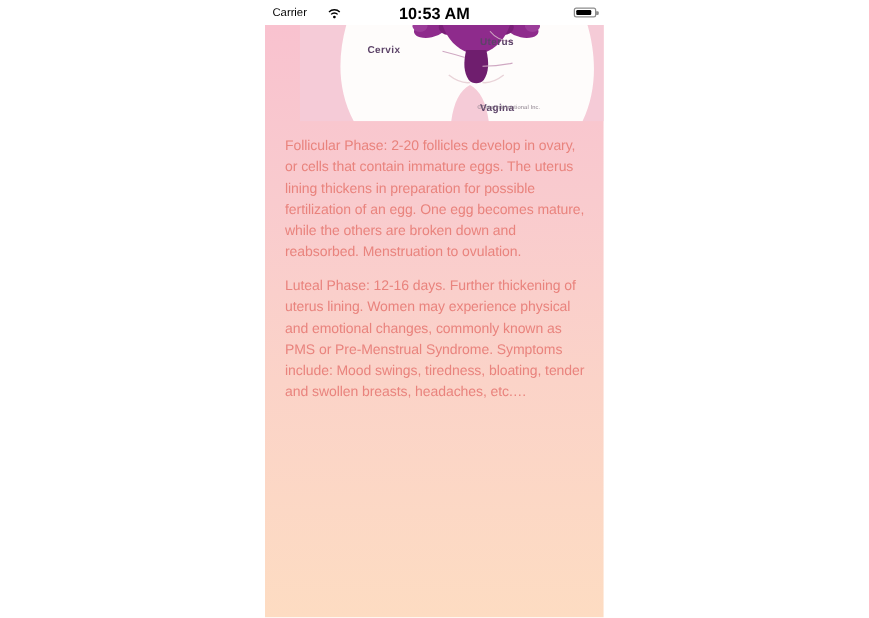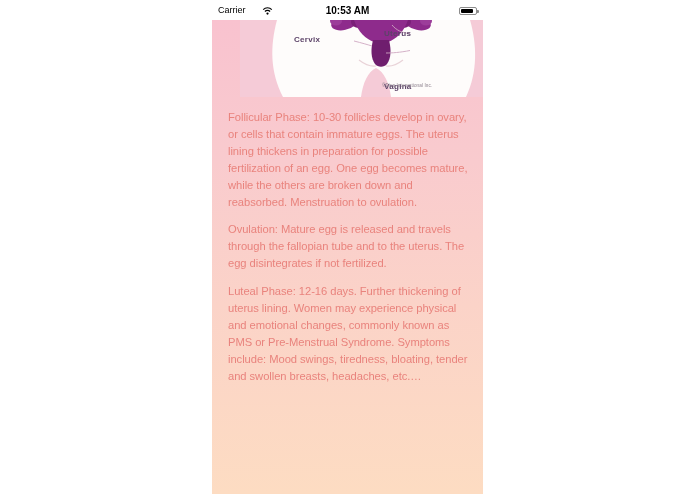--- a/index.html
+++ b/index.html
@@ -14,21 +14,21 @@
   }
   
   .status-bar {
     position:relative; height:20px; background:#ffffff;
     display:flex; align-items:center; justify-content:space-between;
     padding:0 6px; color:#000;
   }
   .sb-left { display:flex; align-items:center; gap:16px; font-size:9px; }
   .sb-time {
     position:absolute; left:0; right:0; text-align:center;
-    font-size:10px; font-weight:700; pointer-events:none;
+    font-size:13px; font-weight:700; pointer-events:none;
   }
   .battery {
     position:relative; width:18px; height:8px;
     border:1px solid rgba(0,0,0,0.45); border-radius:2px; display:inline-block;
   }
   .battery::after {
     content:""; position:absolute; right:-3px; top:2px; width:2px; height:3px;
     background:rgba(0,0,0,0.45); border-radius:0 1px 1px 0;
   }
   .battery-fill { position:absolute; left:1px; top:1px; bottom:1px; width:12px; background:#000; border-radius:1px; }
@@ -109,19 +109,18 @@
           <path d="M170,30.5 C160,32.5 152,33 146,33"></path>
         </g>
       </svg>
       <span class="an-label cervix">Cervix</span>
       <span class="an-label uterus">Uterus</span>
       <span class="an-label vagina">Vagina</span>
       <span class="an-copyright">©Diva International Inc.</span>
     </figure>
 
     <div class="article">
-      <p>Follicular Phase: 10-30 follicles develop in ovary, or cells that contain immature eggs. The uterus lining thickens in preparation for possible fertilization of an egg. One egg becomes mature, while the others are broken down and reabsorbed. Menstruation to ovulation.</p>
-      <p>Ovulation: Mature egg is released and travels through the fallopian tube and to the uterus. The egg disintegrates if not fertilized.</p>
+      <p>Follicular Phase: 2-20 follicles develop in ovary, or cells that contain immature eggs. The uterus lining thickens in preparation for possible fertilization of an egg. One egg becomes mature, while the others are broken down and reabsorbed. Menstruation to ovulation.</p>
       <p>Luteal Phase: 12-16 days. Further thickening of uterus lining. Women may experience physical and emotional changes, commonly known as PMS or Pre-Menstrual Syndrome. Symptoms include: Mood swings, tiredness, bloating, tender and swollen breasts, headaches, etc.…</p>
     </div>
 
   </div>
 </div>
 
 </body></html>

